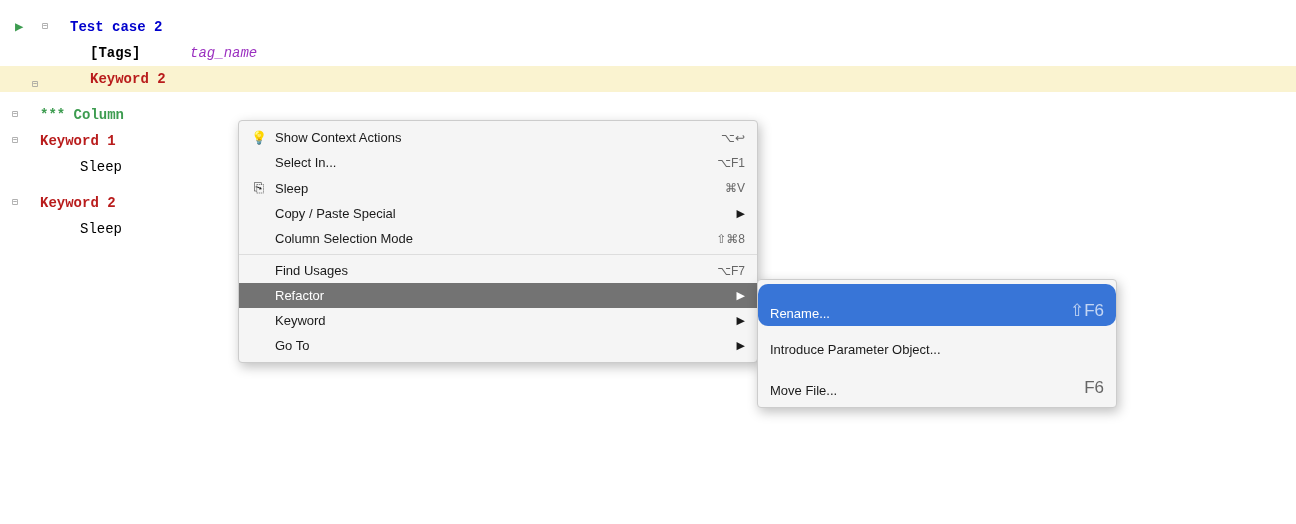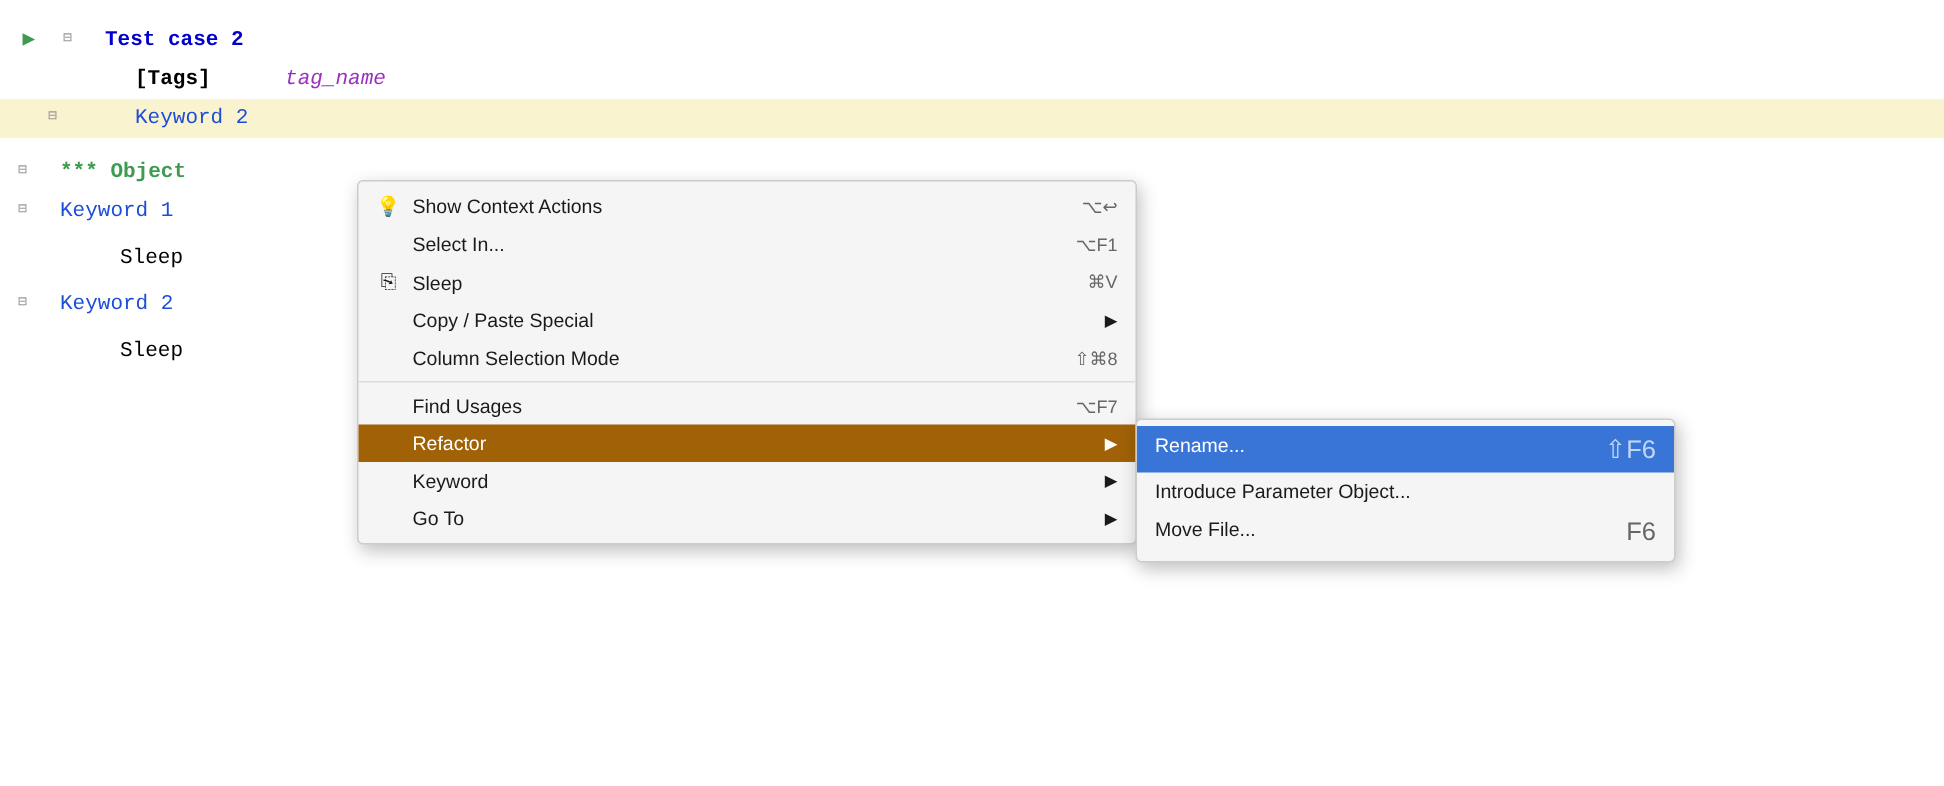--- a/index.html
+++ b/index.html
@@ -58,24 +58,24 @@
     .play-icon {
       position: absolute;
       left: -45px;
       color: #3d9c50;
       font-size: 14px;
     }
 
     .kw-test-case { color: #0000cc; font-weight: bold; }
     .kw-tags { color: #000; font-weight: bold; }
     .kw-tag-name { color: #9b30c0; font-style: italic; }
-    .kw-keyword { color: #1d4ed8; font-weight: normal; }
+    .kw-keyword { color: #b91c1c; font-weight: bold; }
     .kw-keyword-star { color: #3d9c50; font-weight: bold; }
     .kw-builtin { color: #000; margin-top: 10px; }
-    .indent-1 { padding-left: 30px; }
+    .indent-1 { padding-left: 30px; align-items: flex-end; }
 
     
     .context-menu {
       position: absolute;
       top: 120px;
       left: 238px;
       width: 520px;
       background: #f5f5f5;
       border: 1px solid #ccc;
       box-shadow: 2px 4px 12px rgba(0,0,0,0.25);
@@ -89,21 +89,21 @@
     .menu-item {
       display: flex;
       align-items: center;
       padding: 5px 12px 5px 10px;
       cursor: pointer;
       position: relative;
       color: #1a1a1a;
     }
 
     .menu-item.active {
-      background: #a16207;
+      background: #737373;
       color: #fff;
     }
 
     .menu-item-icon {
       width: 20px;
       display: flex;
       align-items: center;
       justify-content: center;
       margin-right: 6px;
       font-size: 13px;
@@ -142,24 +142,25 @@
       box-shadow: 2px 4px 12px rgba(0,0,0,0.25);
       border-radius: 4px;
       padding: 4px 0;
       z-index: 200;
       font-family: -apple-system, BlinkMacSystemFont, 'Segoe UI', sans-serif;
       font-size: 13px;
     }
 
     .submenu-item {
       display: flex;
-      align-items: flex-start;
-      padding: 5px 12px 5px 12px;
+      align-items: flex-end;
+      padding: 16px 12px 5px 12px;
       cursor: pointer;
       color: #1a1a1a;
+      border-radius: 10px;
     }
 
     .submenu-item.active {
       background: #3875d7;
       color: #fff;
     }
 
     .submenu-item-label {
       flex: 1;
     }
@@ -200,21 +201,21 @@
 
   <div class="code-line indent-1 highlighted" style="margin-left:-60px; padding-left:90px; width:calc(100% + 60px);">
     <span class="fold-icon" style="left:28px;">⊟</span>
     <span class="kw-keyword">Keyword 2</span>
   </div>
 
   <div style="height:10px;"></div>
 
   <div class="code-line" style="margin-left:-30px; padding-left:10px;">
     <span class="fold-icon">⊟</span>
-    <span class="kw-keyword-star">*** Object</span>
+    <span class="kw-keyword-star">*** Column</span>
   </div>
 
   <div class="code-line" style="margin-left:-30px; padding-left:10px;">
     <span class="fold-icon">⊟</span>
     <span class="kw-keyword">Keyword 1</span>
   </div>
 
   <div class="code-line indent-1" style="margin-left:-10px; padding-left:30px;">
     <span class="kw-builtin">Sleep</span>
   </div>

